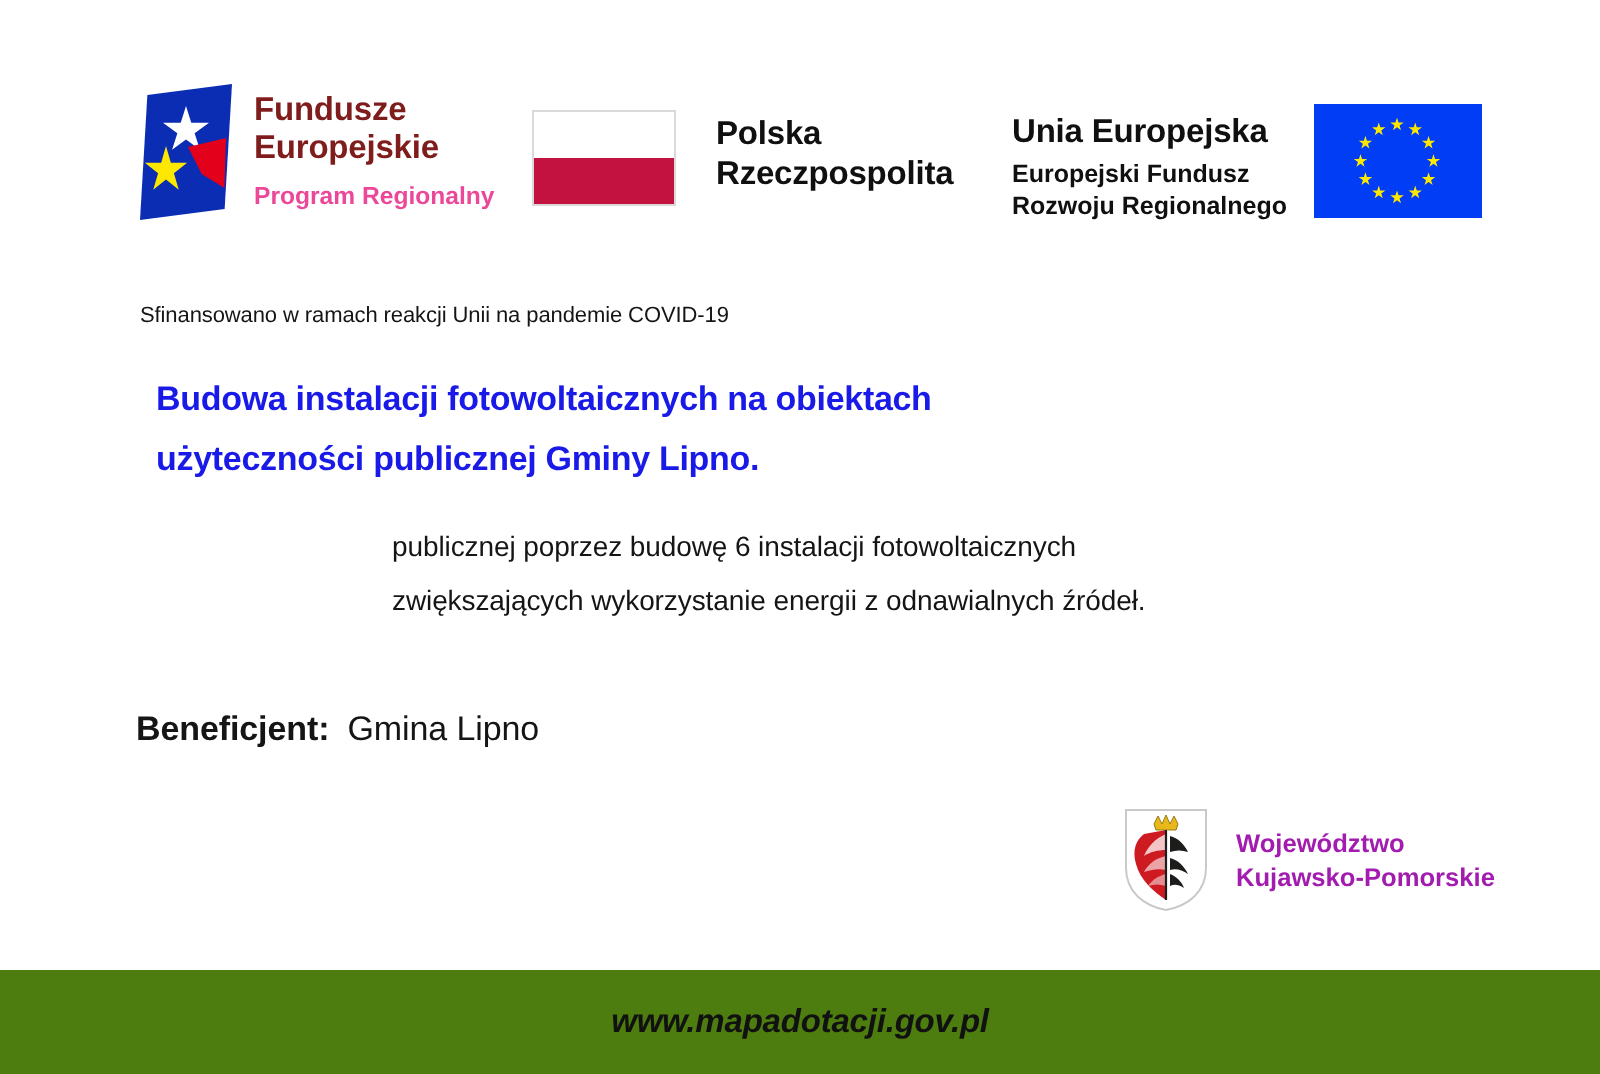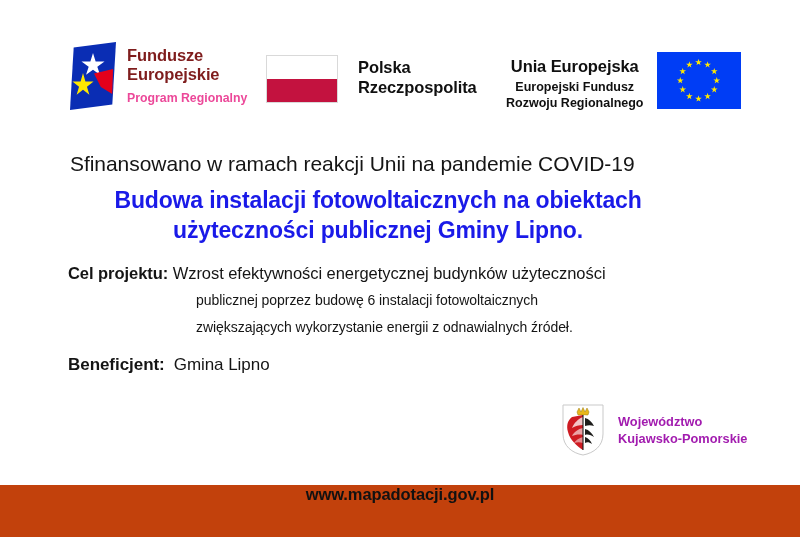--- a/index.html
+++ b/index.html
@@ -112,21 +112,21 @@
   .rp-words { margin-top: 3px; }
 
   
   .ue-lockup {
     position: absolute;
     left: 506px; top: 52px;
     display: flex;
     align-items: flex-start;
   }
   .ue-words {
-    text-align: center;
+    text-align: left;
     margin-right: 13px;
     margin-top: 4px;
   }
   .ue-words .ue-l1 {
     font-size: 16.5px;
     font-weight: 700;
     color: #101010;
     line-height: 20px;
     letter-spacing: -0.1px;
     white-space: nowrap;
@@ -152,36 +152,35 @@
     width: 7px;
     height: 7px;
     background: #FFE800;
     clip-path: polygon(50% 0%, 61% 35%, 98% 35%, 68% 57%, 79% 91%, 50% 70%, 21% 91%, 32% 57%, 2% 35%, 39% 35%);
   }
 
   
   .covid-line {
     position: absolute;
     left: 70px; top: 152px;
-    font-size: 21px;
+    font-size: 11px;
     font-weight: 400;
     color: #151515;
     letter-spacing: -0.05px;
     white-space: nowrap;
   }
   .project-title {
     position: absolute;
     left: 78px; top: 185px;
     width: 600px;
-    font-size: 23px;
+    font-size: 17px;
     font-weight: 700;
     color: #1A1AE8;
     line-height: 30px;
     letter-spacing: -0.15px;
-    text-align: center;
   }
 
   .goal-block {
     position: absolute;
     left: 68px; top: 260px;
     width: 680px;
   }
   .goal-label {
     font-size: 16.5px;
     font-weight: 700;
@@ -245,23 +244,25 @@
     line-height: 17px;
     white-space: nowrap;
   }
 
   
   .footer-bar {
     position: absolute;
     left: 0; top: 485px;
     width: 800px;
     height: 52px;
-    background: #c2410c;
-    display: flex;
+    background: #4d7c0f;
+    display: flex;
+    align-items: center;
     justify-content: center;
+    font-style: italic;
   }
   .footer-url {
     font-size: 16.5px;
     font-weight: 700;
     color: #111111;
     letter-spacing: -0.1px;
   }
 </style>
 </head>
 <body>
@@ -315,24 +316,20 @@
 </div>
 
 <div class="covid-line">Sfinansowano w ramach reakcji Unii na pandemie COVID-19</div>
 
 <div class="project-title">
   <div>Budowa instalacji fotowoltaicznych na obiektach</div>
   <div>użyteczności publicznej Gminy Lipno.</div>
 </div>
 
 <div class="goal-block">
-  <div>
-    <span class="goal-label">Cel projektu:</span>
-    <span class="goal-text">Wzrost efektywności energetycznej budynków użyteczności</span>
-  </div>
   <div class="goal-line2">publicznej poprzez budowę 6 instalacji fotowoltaicznych</div>
   <div class="goal-line3">zwiększających wykorzystanie energii z odnawialnych źródeł.</div>
 </div>
 
 <div class="beneficiary-row">
   <span class="beneficiary-label">Beneficjent:</span>
   <span class="beneficiary-value">Gmina Lipno</span>
 </div>
 
 <div class="voiv-lockup">

